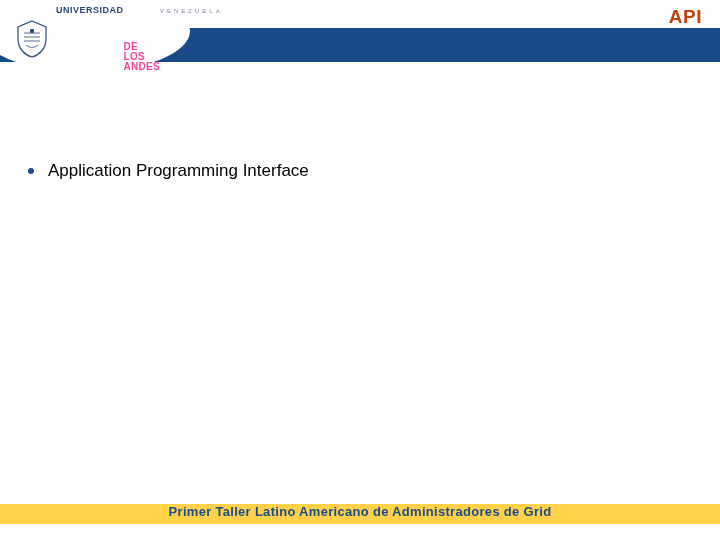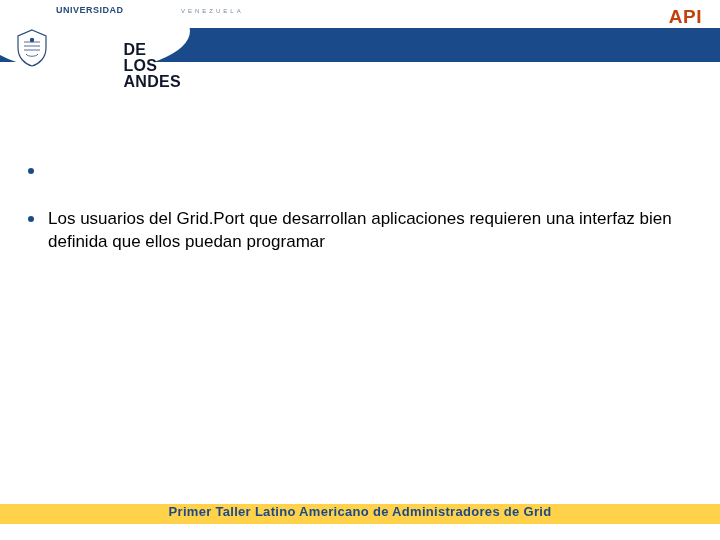--- a/index.html
+++ b/index.html
@@ -6,21 +6,21 @@
   html, body { width: 720px; height: 540px; font-family: Arial, Helvetica, sans-serif; background: #fff; overflow: hidden; }
   .slide { position: relative; width: 720px; height: 540px; background: #ffffff; }
   .header-bar { position: absolute; top: 28px; left: 0; width: 720px; height: 34px; background: #1b4a8a; }
   .title { position: absolute; top: 6px; right: 18px; color: #c2410c; font-weight: bold; font-size: 19px; letter-spacing: 0.5px; }
   .logo-wrap { position: absolute; top: 0; left: 0; width: 192px; height: 66px; }
   .logo-bg { position: absolute; top: -10px; left: -20px; width: 210px; height: 82px; background: #ffffff; border-radius: 50%; }
   .logo-inner { position: absolute; top: 6px; left: 14px; display: flex; align-items: center; gap: 6px; }
   .crest { width: 36px; height: 40px; display: flex; align-items: center; justify-content: center; }
   .logo-text { display: flex; flex-direction: row; line-height: 1; }
   .logo-line1 { font-size: 9px; letter-spacing: 0.5px; color: #2a4a7a; font-weight: bold; }
-  .logo-line2 { font-size: 16px; letter-spacing: 0.3px; color: #0f172a; font-weight: bold; margin-top: 36px; }
+  .logo-line2 { font-size: 10px; letter-spacing: 0.3px; color: #ec4899; font-weight: bold; margin-top: 36px; }
   .logo-line3 { font-size: 6px; letter-spacing: 3px; color: #7a8aa0; margin-top: 2px; }
   .content { position: absolute; top: 160px; left: 28px; width: 664px; }
   .bullet { display: flex; align-items: flex-start; margin-bottom: 34px; }
   .bullet .dot { width: 6px; height: 6px; border-radius: 50%; background: #1b4a8a; margin-top: 8px; margin-right: 14px; flex-shrink: 0; }
   .bullet .txt { font-size: 17px; color: #000; line-height: 1.35; }
   .footer-bar { position: absolute; bottom: 16px; left: 0; width: 720px; height: 20px; background: #ffd24a; display: flex; align-items: flex-start; justify-content: center; }
   .footer-text { font-size: 13px; font-weight: bold; color: #1b4a8a; letter-spacing: 0.3px; }
 </style>
 </head>
 <body>
@@ -46,24 +46,21 @@
         <span class="logo-line1">UNIVERSIDAD</span>
         <span class="logo-line2">DE LOS ANDES</span>
         <span class="logo-line3">VENEZUELA</span>
       </div>
     </div>
   </div>
 
   <div class="content">
     <div class="bullet">
       <span class="dot"></span>
-    </div>
-    <div class="bullet">
-      <span class="dot"></span>
-      <span class="txt">Los usuarios del Grid.Port que desarrollan aplicaciones requieren una interfaz bien definida que ellos puedan programar</span>
+      <span class="txt">Application Programming Interface</span>
     </div>
   </div>
 
   <div class="footer-bar">
     <span class="footer-text">Primer Taller Latino Americano de Administradores de Grid</span>
   </div>
 
 </div>
 
 </body></html>

